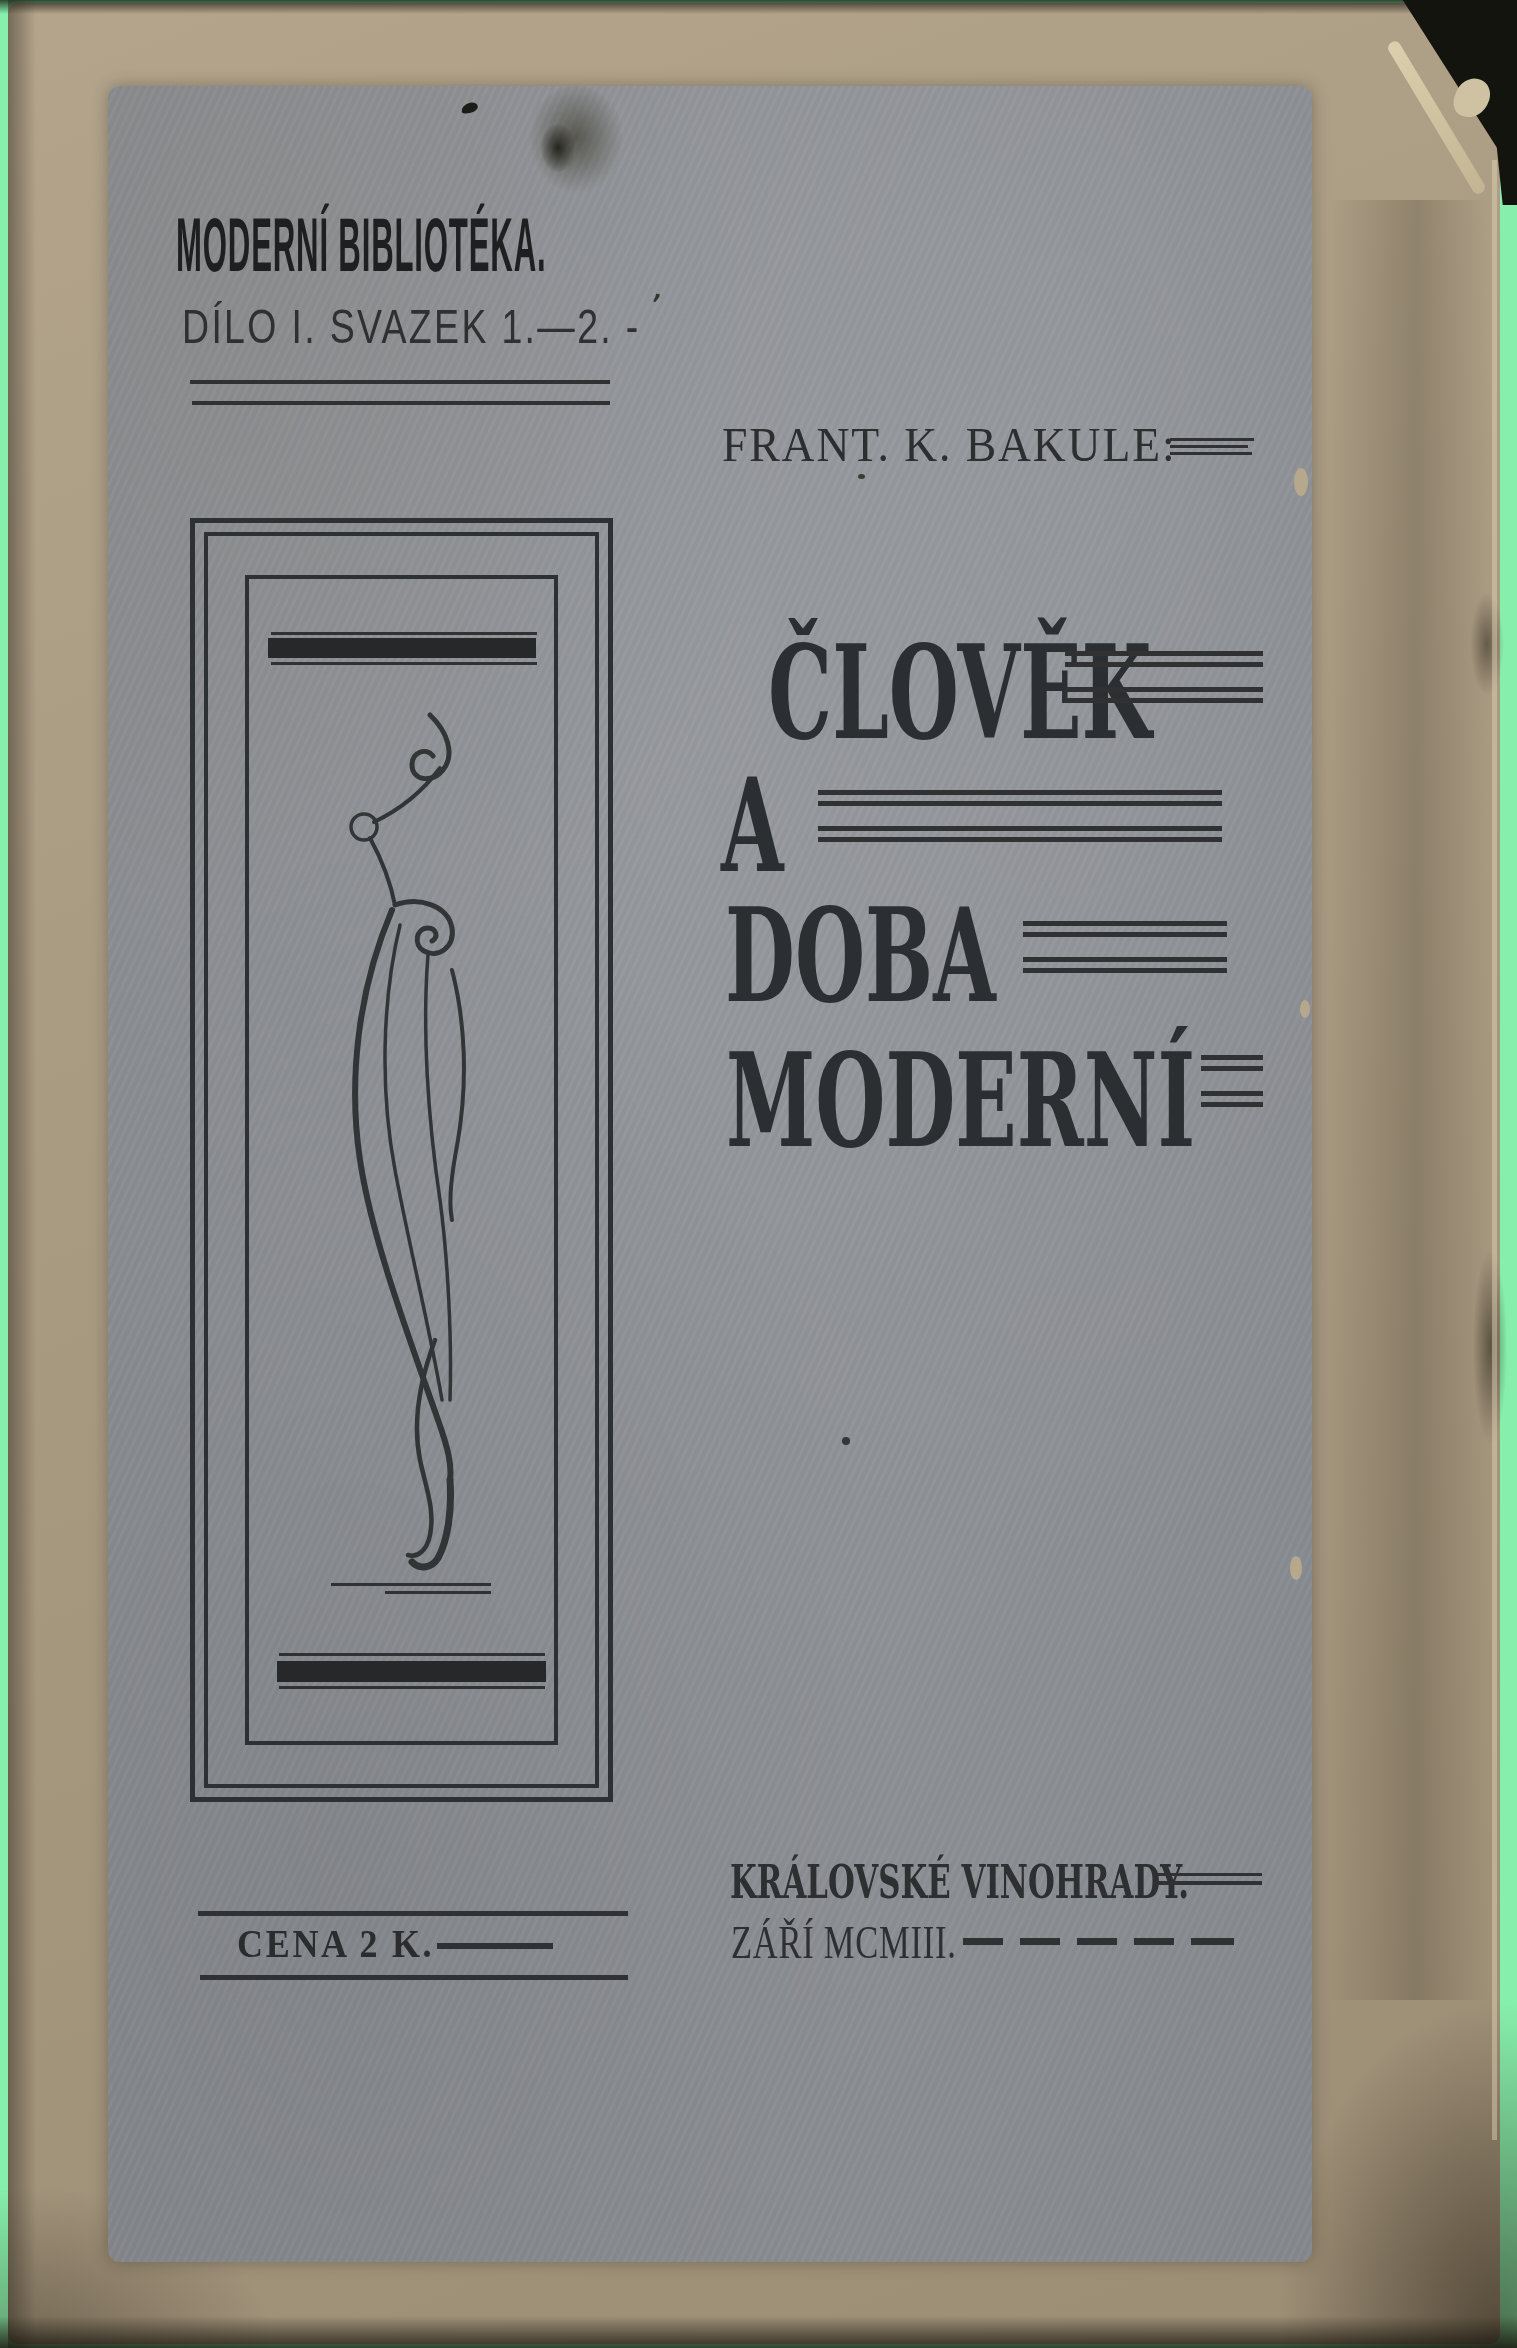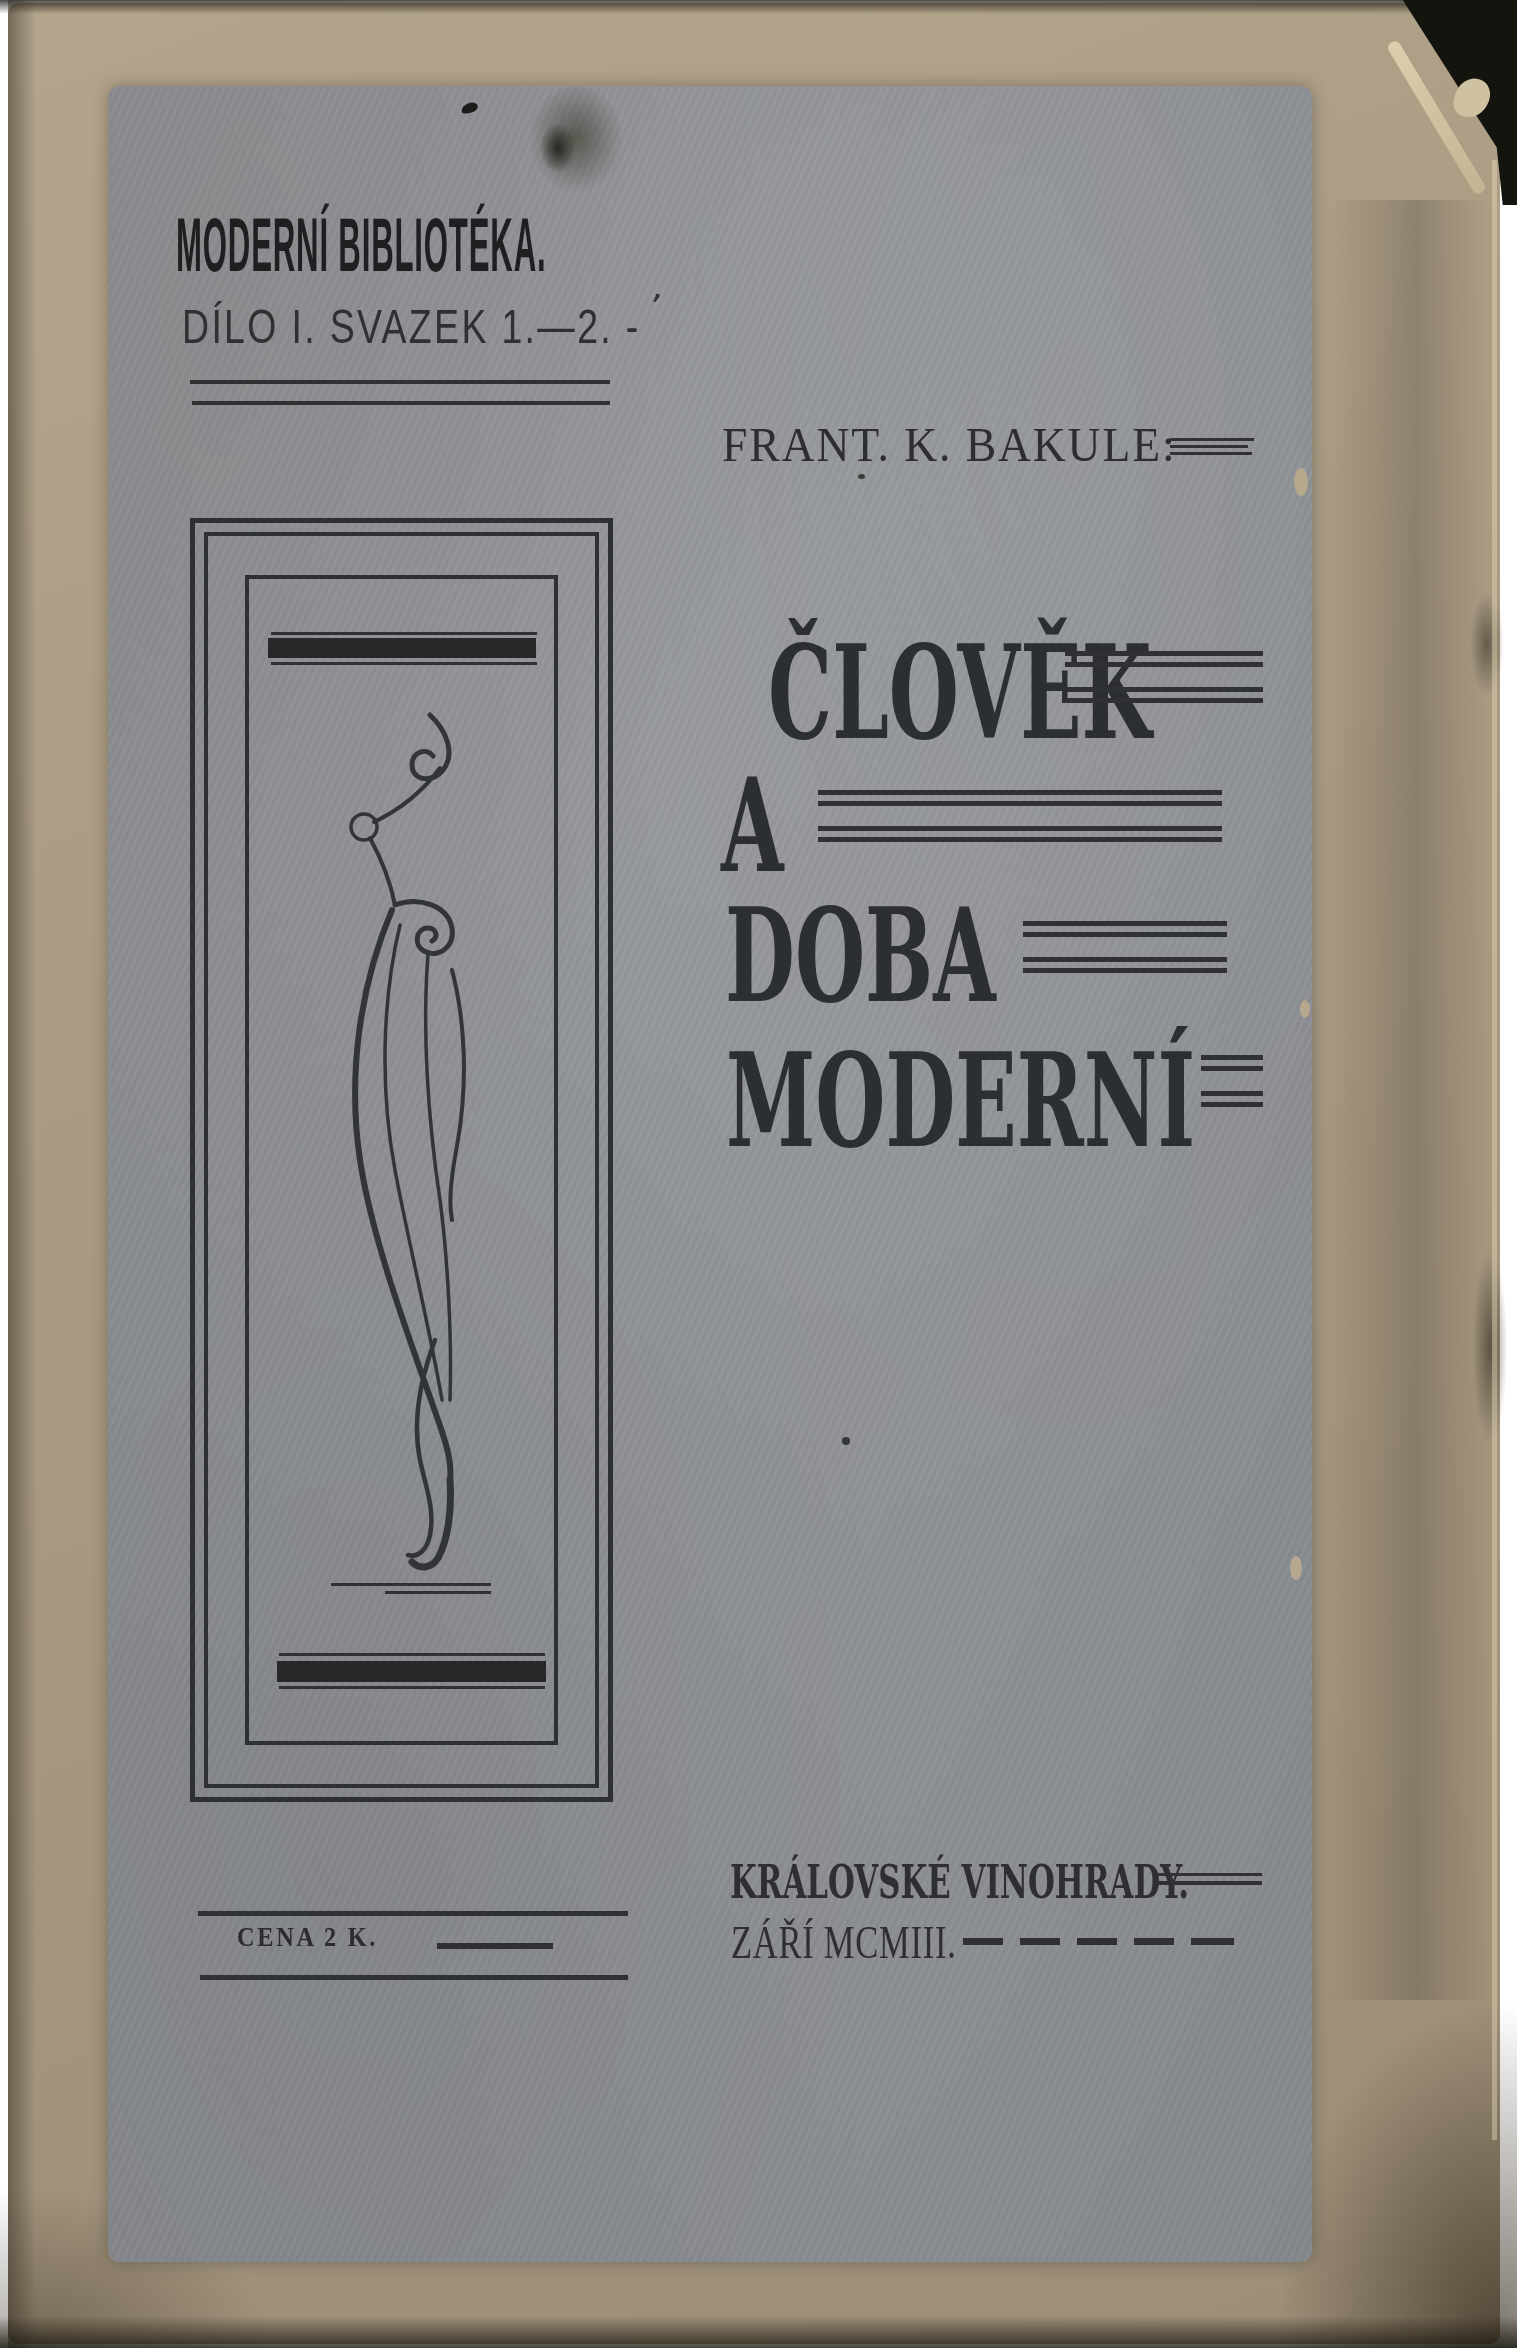--- a/index.html
+++ b/index.html
@@ -1,17 +1,17 @@
 <!DOCTYPE html>
 <html style="--paper: #a99a82; --cover: #8e9196; --ink: #2c2f32; --backdrop: #15150f;"><head>
 <meta charset="utf-8">
 <style>
   html,body{margin:0;padding:0;background:#15150f;}
   *{box-sizing:border-box;}
-  .scene{position:relative;width:1517px;height:2348px;background:#ffffff;overflow:hidden;
+  .scene{position:relative;width:1517px;height:2348px;background:#86efac;overflow:hidden;
          font-family:"DejaVu Serif",serif;}
   
   .paper{position:absolute;left:8px;top:3px;width:1492px;height:2341px;border-radius:10px;
          background:linear-gradient(160deg,#b3a48b 0%,#aa9b83 35%,#a4957d 65%,#9c8d75 100%);}
   .edge-top-shade{position:absolute;left:0;top:0;width:1517px;height:14px;
          background:linear-gradient(rgba(18,16,10,.75),rgba(18,16,10,0));}
   .edge-left-shade{position:absolute;left:8px;top:0;width:28px;height:2348px;
          background:linear-gradient(90deg,rgba(40,36,26,.45),rgba(40,36,26,0));}
   .edge-bottom-shade{position:absolute;left:0;top:2316px;width:1517px;height:32px;
          background:linear-gradient(rgba(25,22,14,0),rgba(25,22,14,.8));}
@@ -90,21 +90,21 @@
   .place-rules{position:absolute;left:1158px;top:1873px;}
   .place-rules .pr1{width:104px;height:3px;background:#2f3133;}
   .place-rules .pr2{width:104px;height:4px;background:#2f3133;margin-top:5px;}
   .imprint-date{position:absolute;left:731px;top:1920px;color:#2d2f31;font-family:"Liberation Serif",serif;
          font-size:46px;line-height:1;letter-spacing:1px;white-space:nowrap;}
   .imprint-date>span{display:inline-block;transform:scaleX(.75);transform-origin:left top;}
   .dashes{position:absolute;left:963px;top:1938px;display:flex;}
   .dash{width:40px;height:7px;background:#2f3133;margin-right:17px;}
   
   .price-text{position:absolute;left:237px;top:1924px;color:#2a2c2e;font-family:"Liberation Serif",serif;
-         font-weight:700;font-size:27px;line-height:1;letter-spacing:3px;white-space:nowrap;}
+         font-weight:700;font-size:40px;line-height:1;letter-spacing:3px;white-space:nowrap;}
   .price-text>span{display:inline-block;transform:scaleX(.9);transform-origin:left top;}
   
   .stain-big{position:absolute;left:528px;top:86px;width:96px;height:108px;border-radius:50%;
          background:radial-gradient(ellipse at 50% 48%,rgba(52,50,34,.6),rgba(52,50,34,0) 70%);}
   .stain-core{position:absolute;left:541px;top:124px;width:34px;height:48px;border-radius:50%;
          background:radial-gradient(rgba(24,25,17,.85),rgba(24,25,17,0) 75%);}
   .mark-bird{position:absolute;left:461px;top:103px;width:17px;height:10px;background:#1c1d19;
          border-radius:60% 40% 50% 50%/70% 50% 50% 30%;transform:rotate(-14deg);}
   .mark-stray{position:absolute;left:649px;top:290px;color:#35372f;font-family:"DejaVu Sans",sans-serif;
          font-size:36px;line-height:1;transform:rotate(10deg);}

